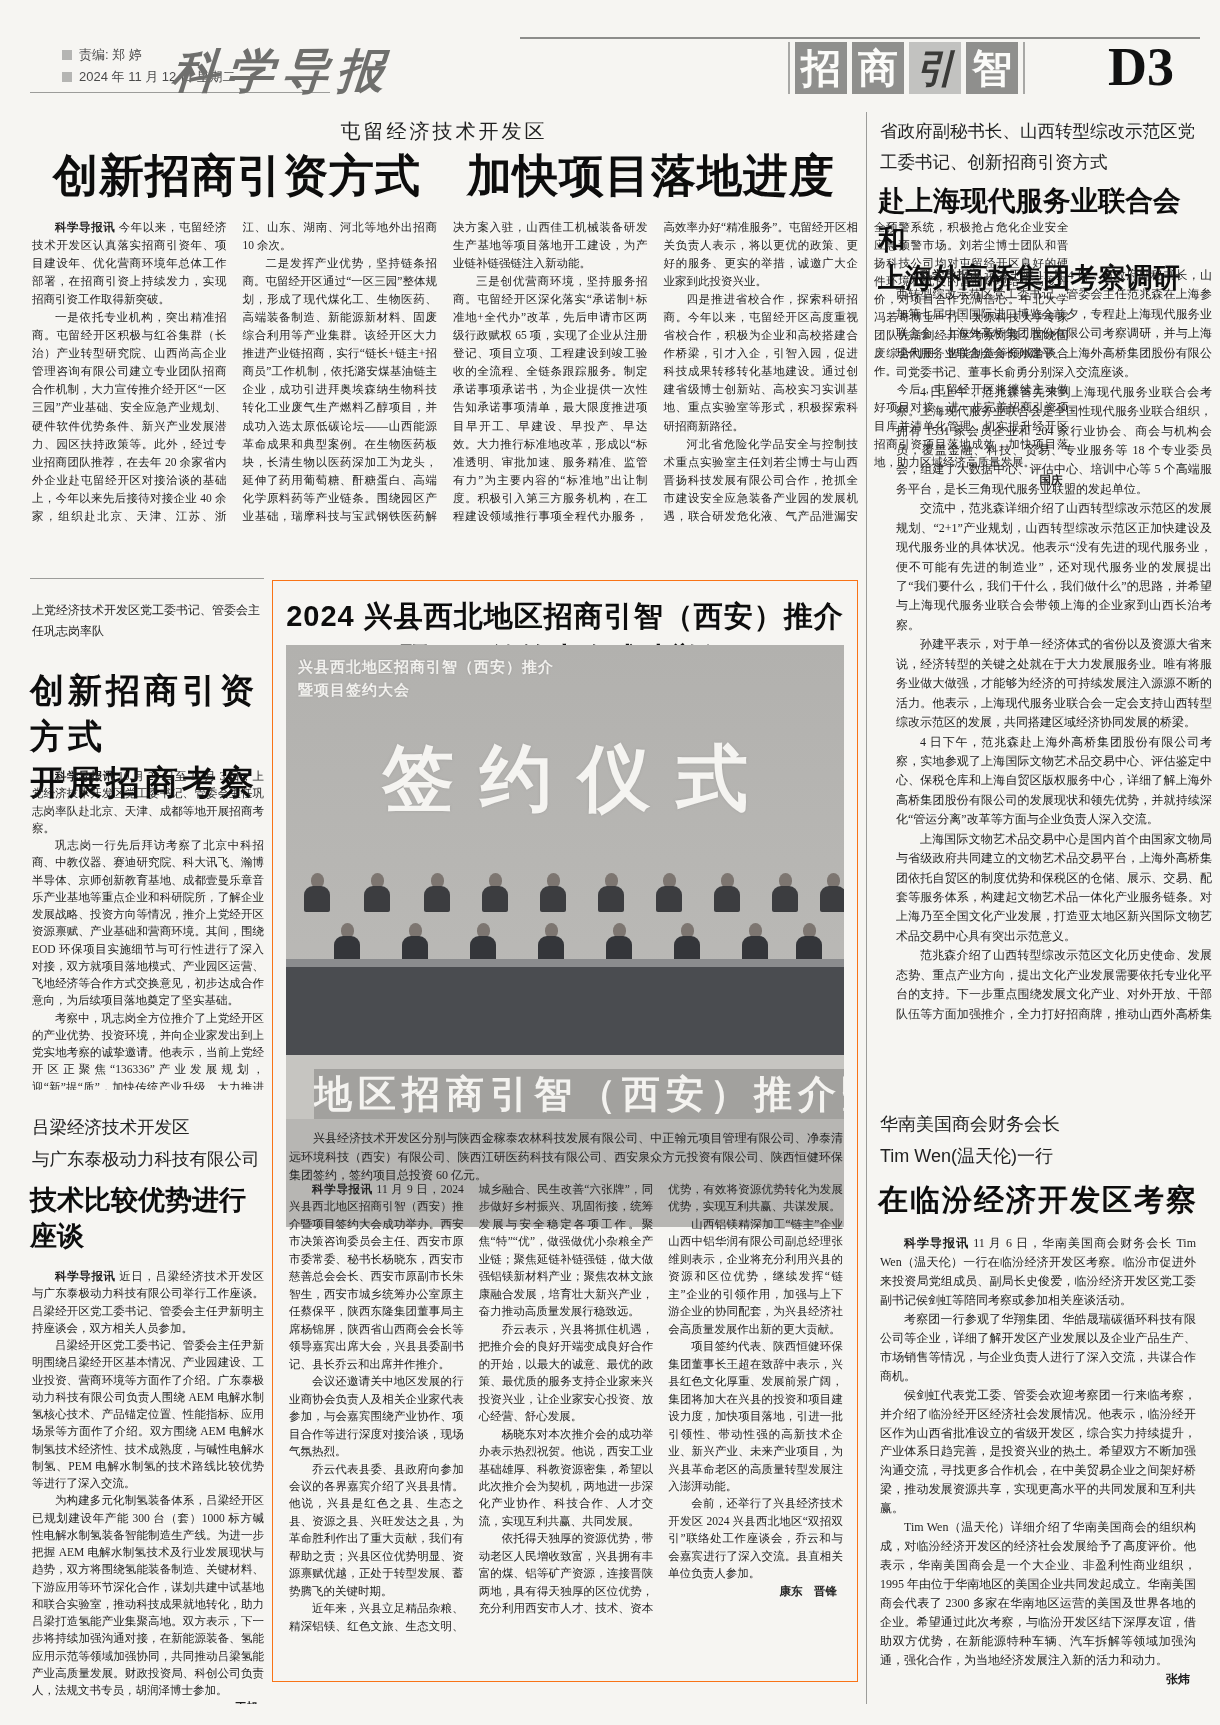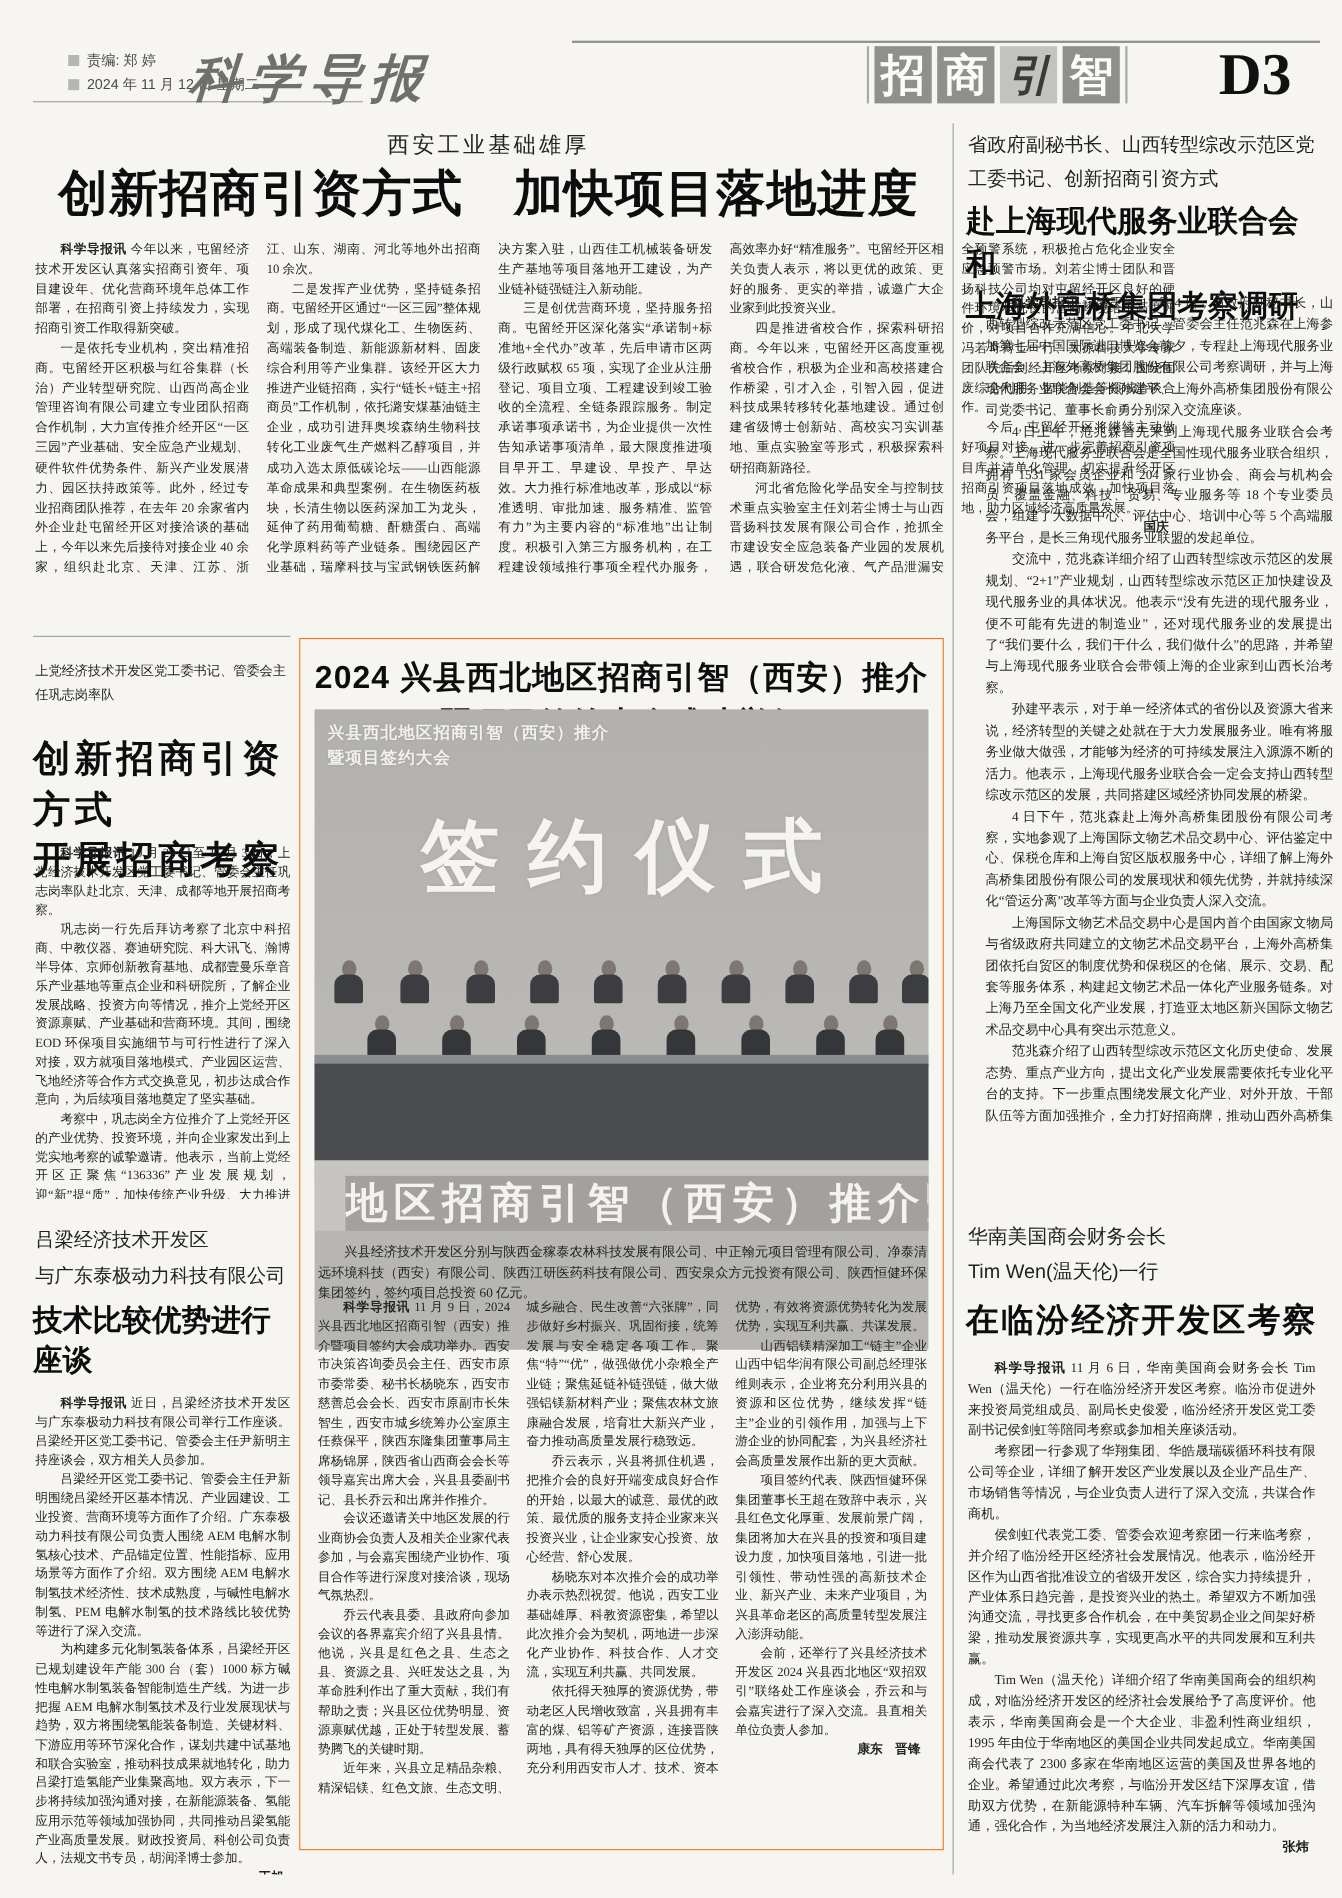--- a/index.html
+++ b/index.html
@@ -91,21 +91,21 @@
   <div id="section-banner">
     <span class="banner-bar"></span>
     <span class="banner-box">招</span>
     <span class="banner-box">商</span>
     <span class="banner-box alt">引</span>
     <span class="banner-box">智</span>
     <span class="banner-bar"></span>
   </div>
   <div id="page-no">D3</div>
 
-  <div id="main-kicker" class="kicker">西安工业基础雄厚</div>
+  <div id="main-kicker" class="kicker">屯留经济技术开发区</div>
   <div id="main-headline" class="headline">创新招商引资方式　加快项目落地进度</div>
   <div id="main-body" class="article-body">
     <div>
         <p><b>科学导报讯</b> 今年以来，屯留经济技术开发区认真落实招商引资年、项目建设年、优化营商环境年总体工作部署，在招商引资上持续发力，实现招商引资工作取得新突破。</p>
         <p>一是依托专业机构，突出精准招商。屯留经开区积极与红谷集群（长治）产业转型研究院、山西尚高企业管理咨询有限公司建立专业团队招商合作机制，大力宣传推介经开区“一区三园”产业基础、安全应急产业规划、硬件软件优势条件、新兴产业发展潜力、园区扶持政策等。此外，经过专业招商团队推荐，在去年 20 余家省内外企业赴屯留经开区对接洽谈的基础上，今年以来先后接待对接企业 40 余家，组织赴北京、天津、江苏、浙江、山东、湖南、河北等地外出招商 10 余次。</p>
         <p>二是发挥产业优势，坚持链条招商。屯留经开区通过“一区三园”整体规划，形成了现代煤化工、生物医药、高端装备制造、新能源新材料、固废综合利用等产业集群。该经开区大力推进产业链招商，实行“链长+链主+招商员”工作机制，依托潞安煤基油链主企业，成功引进拜奥埃森纳生物科技转化工业废气生产燃料乙醇项目，并成功入选太原低碳论坛——山西能源革命成果和典型案例。在生物医药板块，长清生物以医药深加工为龙头，延伸了药用葡萄糖、酐糖蛋白、高端化学原料药等产业链条。围绕园区产业基础，瑞摩科技与宝武钢铁医药解决方案入驻，山西佳工机械装备研发生产基地等项目落地开工建设，为产业链补链强链注入新动能。</p>
         <p>三是创优营商环境，坚持服务招商。屯留经开区深化落实“承诺制+标准地+全代办”改革，先后申请市区两级行政赋权 65 项，实现了企业从注册登记、项目立项、工程建设到竣工验收的全流程、全链条跟踪服务。制定承诺事项承诺书，为企业提供一次性告知承诺事项清单，最大限度推进项目早开工、早建设、早投产、早达效。大力推行标准地改革，形成以“标准透明、审批加速、服务精准、监管有力”为主要内容的“标准地”出让制度。积极引入第三方服务机构，在工程建设领域推行事项全程代办服务，高效率办好“精准服务”。屯留经开区相关负责人表示，将以更优的政策、更好的服务、更实的举措，诚邀广大企业家到此投资兴业。</p>
         <p>四是推进省校合作，探索科研招商。今年以来，屯留经开区高度重视省校合作，积极为企业和高校搭建合作桥梁，引才入企，引智入园，促进科技成果转移转化基地建设。通过创建省级博士创新站、高校实习实训基地、重点实验室等形式，积极探索科研招商新路径。</p>
         <p>河北省危险化学品安全与控制技术重点实验室主任刘若尘博士与山西晋扬科技发展有限公司合作，抢抓全市建设安全应急装备产业园的发展机遇，联合研发危化液、气产品泄漏安全预警系统，积极抢占危化企业安全应急预警市场。刘若尘博士团队和晋扬科技公司均对屯留经开区良好的硬件环境和优良的营商环境给予高度评价，对项目合作充满信心。中北大学冯若奇博士一行、太原科技大学专家团队先后到经开区考察对接，围绕固废综合利用、智能制造等领域洽谈合作。</p>
         <p>今后，屯留经开区将继续主动做好项目对接，进一步完善招商引资项目库并清单化管理，切实提升经开区招商引资项目落地成效，加快项目落地，助力区域经济高质量发展。</p>

